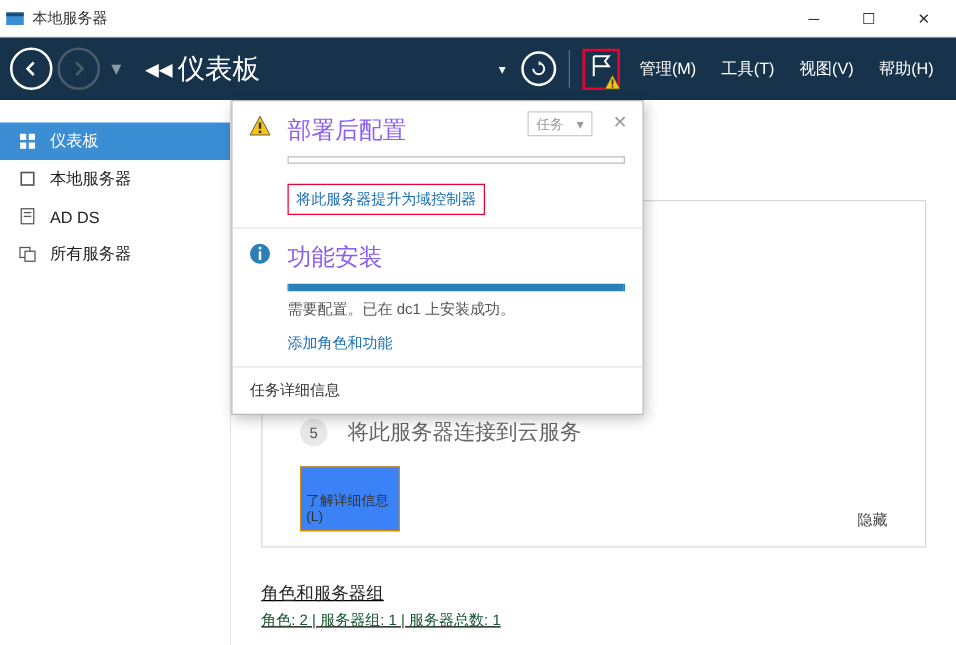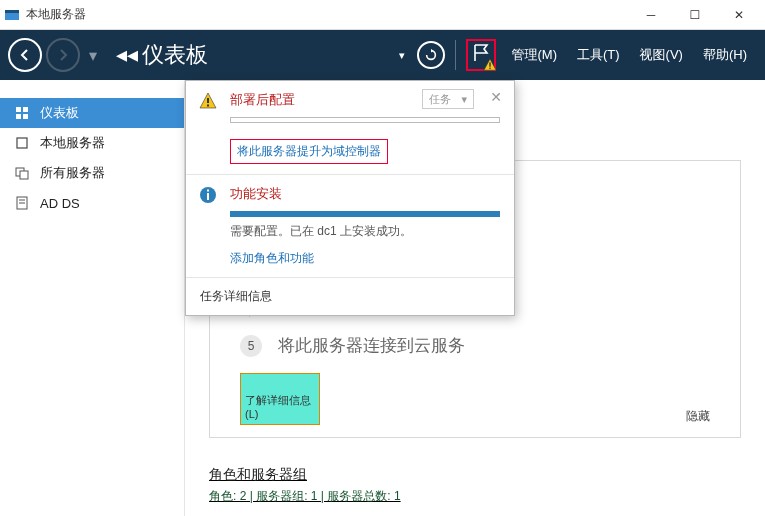--- a/index.html
+++ b/index.html
@@ -32,32 +32,32 @@
 .sib .icn { width:16px; display:flex; align-items:center; justify-content:center;}
 
 .main { flex: 1; background: #fff; position: relative; padding: 20px 24px 0 24px; overflow:hidden;}
 .welcome-box { border: 1px solid #d8d8d8; padding: 18px 30px 12px 30px; margin-top: 60px; }
 .welcome-links { display:flex; flex-direction:column; gap:14px; font-size:17px; }
 .link-row { display:flex; align-items:center; gap:16px; }
 .link-num { width:22px; height:22px; border-radius:50%; background:#e8e8e8; color:#555; display:flex; align-items:center; justify-content:center; font-size:12px;}
 .link-txt { color:#1a6fb8; }
 .link-txt.big { font-size:22px; }
 .hide-lnk { text-align:right; font-size:12px; color:#444; margin-top:8px;}
-.orange-sq { width:80px; height:52px; background:#5eead4; border:1px solid #d88900; display:flex; align-items:flex-end; padding:4px; font-size:11px; color:#333; margin-top:8px;}
+.orange-sq { width:80px; height:52px; background:#3b82f6; border:1px solid #d88900; display:flex; align-items:flex-end; padding:4px; font-size:11px; color:#333; margin-top:8px;}
 
 .roles-hdr { margin-top: 28px; text-decoration: underline; }
 .roles-hdr .t1 { font-size:14px; color:#222; }
 .roles-hdr .t2 { font-size:12px; color:#14532d; margin-top:4px; border-bottom:1px solid #ccc; padding-bottom:24px;}
 
 
 .popup { position:absolute; left:185px; top:80px; width:330px; background:#fff; border:1px solid #b8b8b8; box-shadow:2px 3px 10px rgba(0,0,0,.25); z-index:10; }
 .popup .row { padding: 10px 14px 10px 44px; position:relative; border-bottom:1px solid #e5e5e5;}
 .popup .row:last-child { border-bottom:none; }
 .popup .ricon { position:absolute; left:12px; top:10px; width:20px; height:20px; }
-.popup .rtitle { font-size:13px; color:#b91c1c; }
+.popup .rtitle { font-size:19px; color:#8b5cf6; }
 .popup .tasks-combo { position:absolute; right:40px; top:8px; width:52px; height:20px; border:1px solid #ccc; font-size:11px; color:#999; display:flex; align-items:center; padding:0 6px; justify-content:space-between;}
 .popup .close-x { position:absolute; right:12px; top:8px; color:#999; font-size:14px;}
 .popup .progress { height:6px; border:1px solid #bbb; margin:8px 0 6px 0; }
 .popup .progress.full { border:1px solid #2d7fb8;}
 .popup .progress.full::after{content:"";display:block;height:100%;background:#2d7fb8;}
 .popup .sub { font-size:12px; color:#555; margin-top:2px;}
 .popup .lnk { font-size:12px; color:#1a6fb8; display:inline-block; margin-top:10px;}
 .popup .lnk.boxed { border:1px solid #e03; padding:3px 6px;}
 .popup .footer { padding:10px 14px; font-size:12px; color:#333;}
 </style>
@@ -142,35 +142,35 @@
       <span class="icn">
           <svg width="14" height="14" viewBox="0 0 14 14">
             <rect x="2" y="2" width="10" height="10" fill="none" stroke="#555" stroke-width="1.3"></rect>
           </svg>
         </span>
       <span>本地服务器</span>
     </div>
     <div class="sib">
       <span class="icn">
           <svg width="14" height="14" viewBox="0 0 14 14">
-            <rect x="1" y="2" width="8" height="8" fill="none" stroke="#555"></rect>
-            <rect x="5" y="5" width="8" height="8" fill="#fff" stroke="#555"></rect>
-          </svg>
-        </span>
-      <span>所有服务器</span>
-    </div>
-    <div class="sib">
-      <span class="icn">
-          <svg width="14" height="14" viewBox="0 0 14 14">
             <rect x="2" y="1" width="10" height="12" fill="none" stroke="#555"></rect>
             <line x1="4" y1="4" x2="10" y2="4" stroke="#555"></line>
             <line x1="4" y1="7" x2="10" y2="7" stroke="#555"></line>
           </svg>
         </span>
       <span>AD DS</span>
+    </div>
+    <div class="sib">
+      <span class="icn">
+          <svg width="14" height="14" viewBox="0 0 14 14">
+            <rect x="1" y="2" width="8" height="8" fill="none" stroke="#555"></rect>
+            <rect x="5" y="5" width="8" height="8" fill="#fff" stroke="#555"></rect>
+          </svg>
+        </span>
+      <span>所有服务器</span>
     </div>
   </div>
 
   <div class="main">
     <div class="welcome-box">
       <div class="welcome-links">
         <div class="link-row">
             <span class="link-txt big">本地服务器</span>
           </div>
         <div class="link-row">

